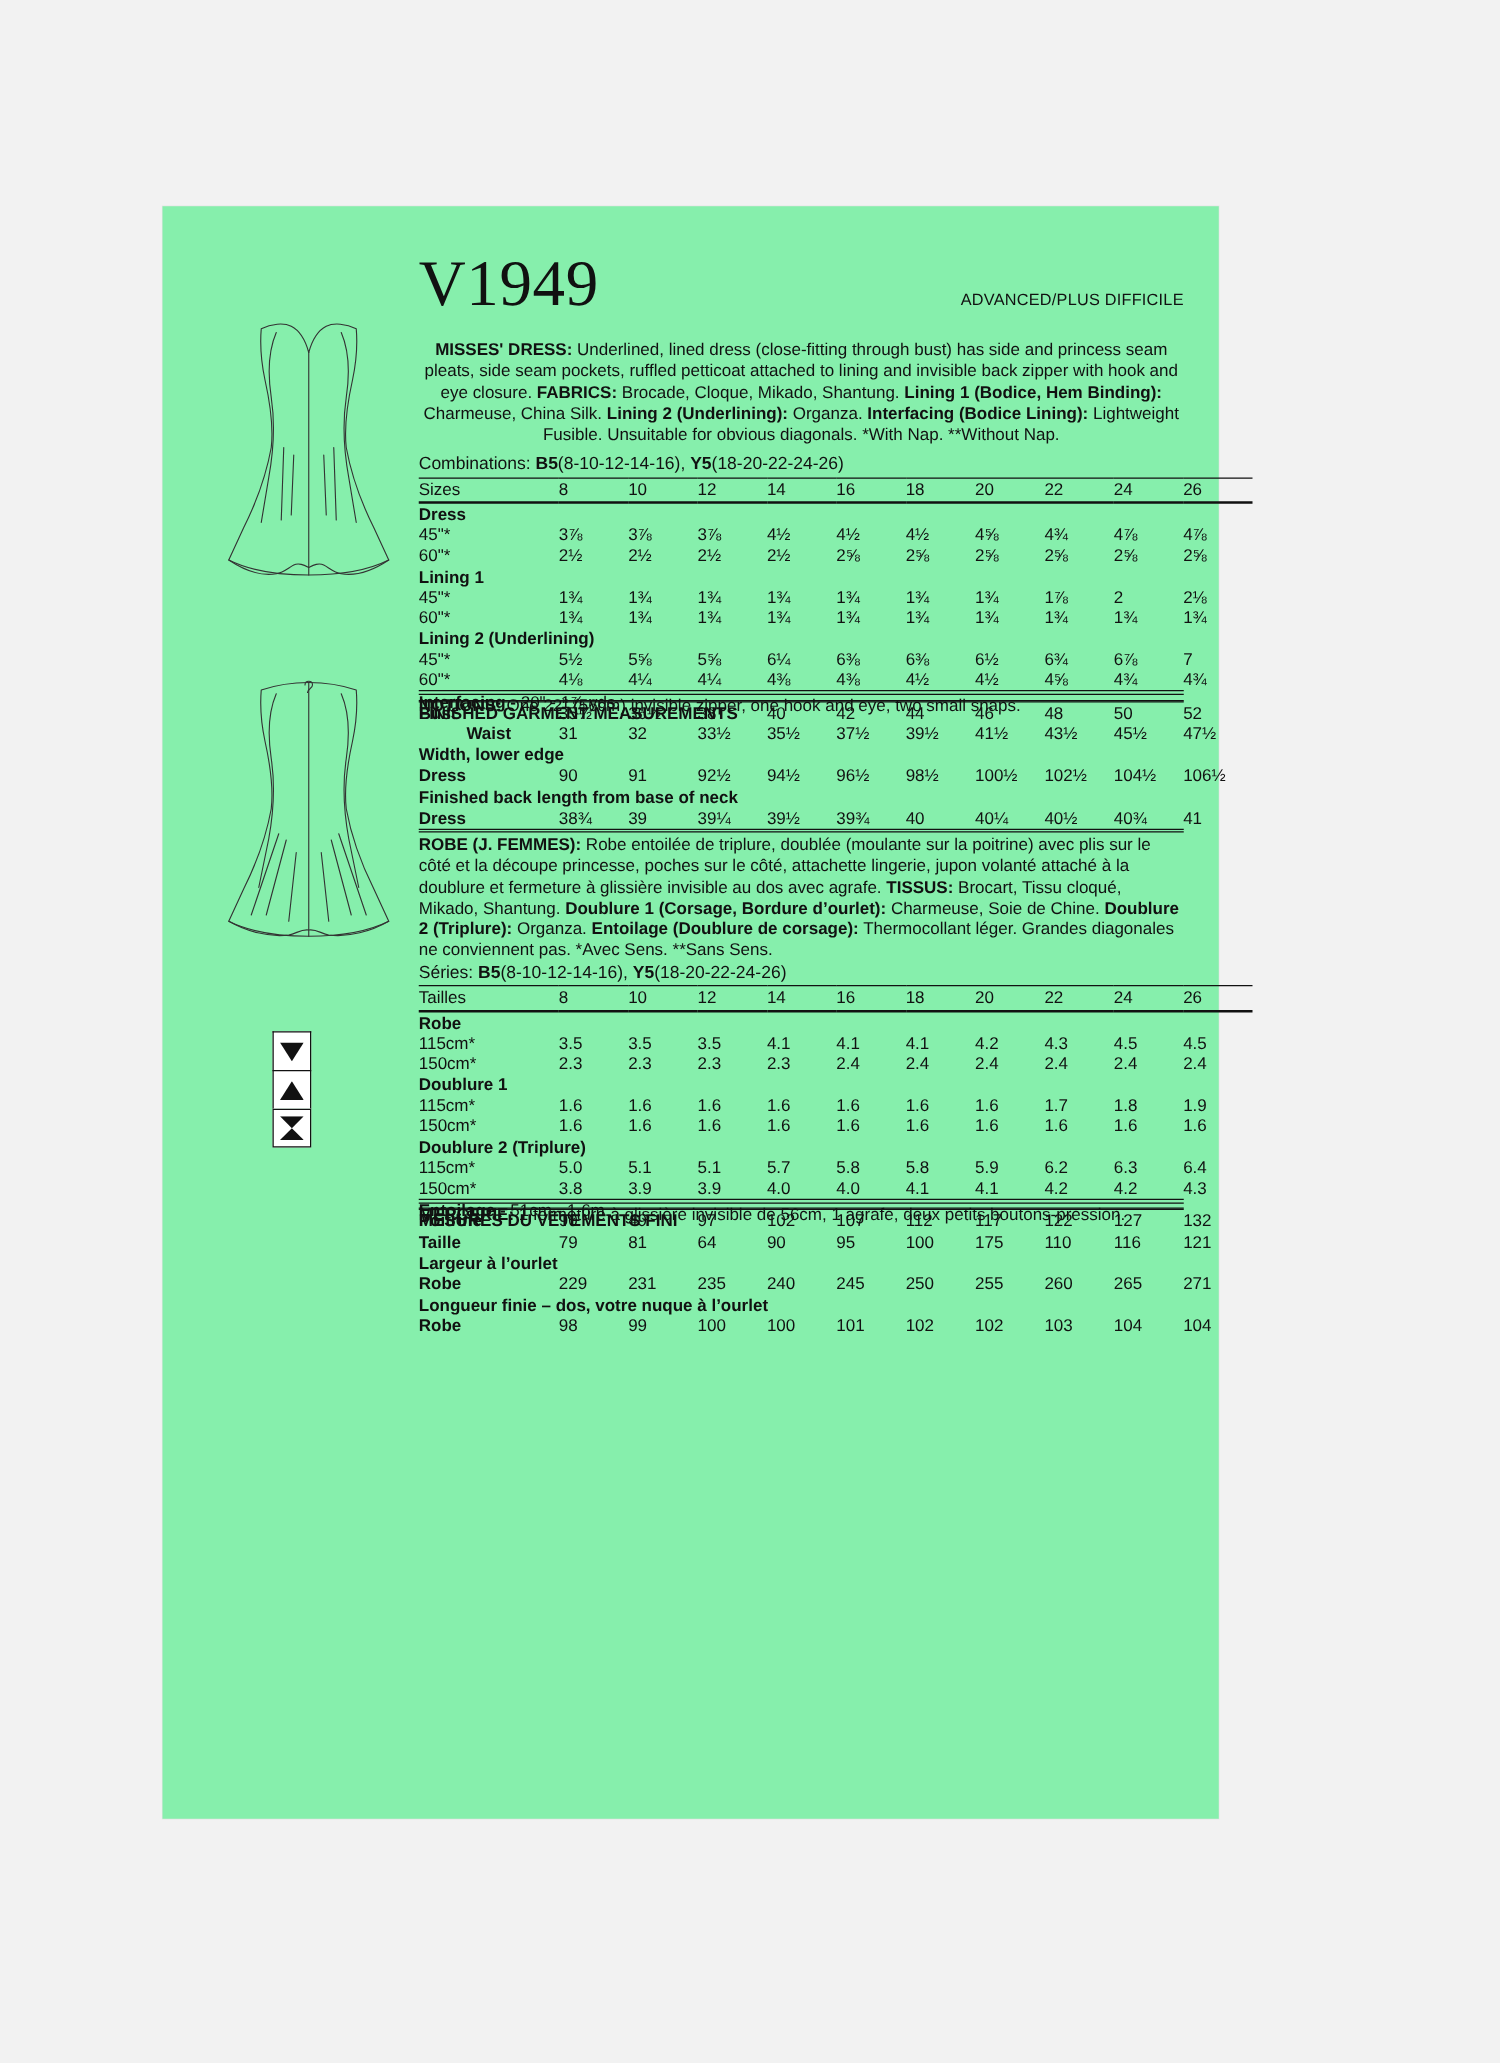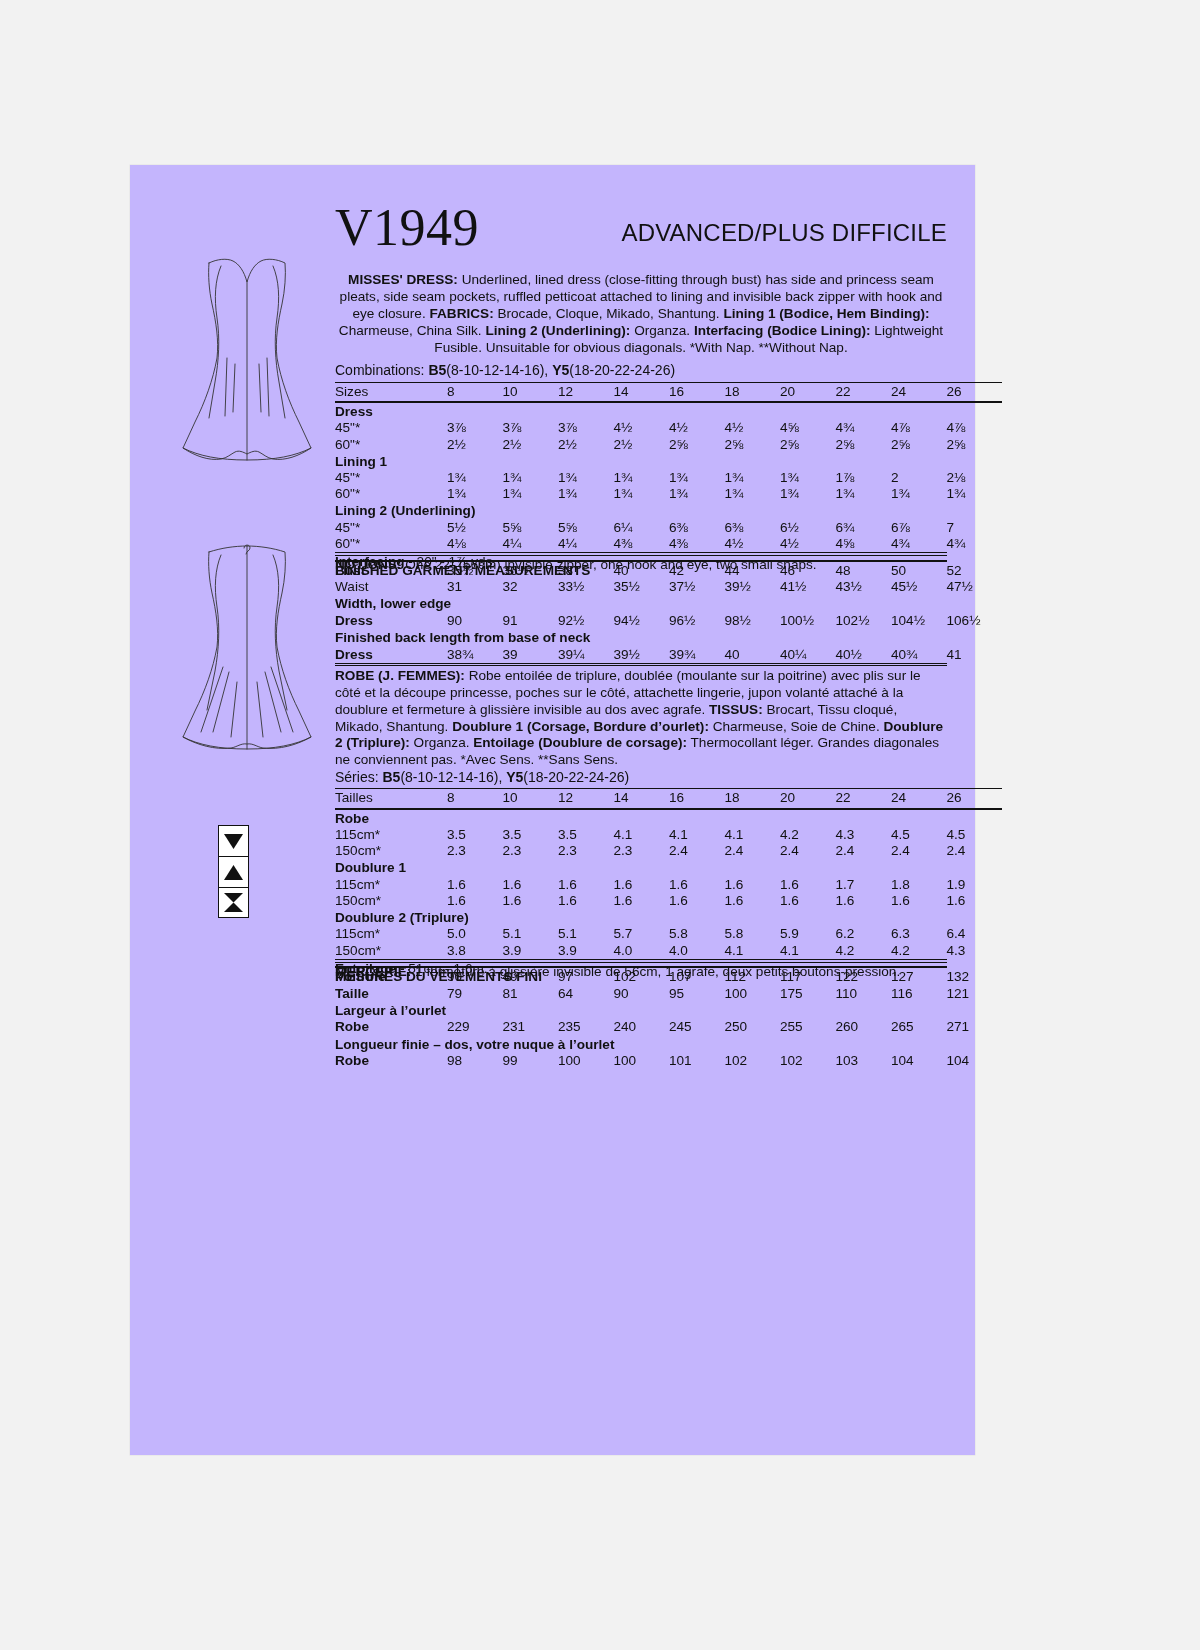--- a/index.html
+++ b/index.html
@@ -12,21 +12,21 @@
     height: 1650px;
     font-family: "Liberation Sans", sans-serif;
     -webkit-font-smoothing: antialiased;
   }
   #page {
     position: absolute;
     left: 130px;
     top: 165px;
     width: 845px;
     height: 1290px;
-    background: #c4b5fd;
+    background: #86efac;
     box-shadow: 0 0 0 0.5px #e2e2e2;
   }
   #page::after{
     content:"";
     position:absolute;
     left:0; top:0; right:0; bottom:0;
     pointer-events:none;
   }
 
   
@@ -72,21 +72,21 @@
     margin-bottom: 20px;
   }
   #patnum {
     font-family: "Liberation Serif", serif;
     font-size: 52px;
     line-height: 0.95;
     letter-spacing: 0.5px;
     font-weight: 400;
   }
   #difficulty {
-    font-size: 24px;
+    font-size: 13px;
     letter-spacing: 0.2px;
     padding-bottom: 5px;
   }
 
   .desc {
     font-size: 13.6px;
     line-height: 1.235;
     text-align: center;
     margin-bottom: 6px;
   }
@@ -364,21 +364,21 @@
             <td class="num">38</td>
             <td class="num">40</td>
             <td class="num">42</td>
             <td class="num">44</td>
             <td class="num">46</td>
             <td class="num">48</td>
             <td class="num">50</td>
             <td class="num">52</td>
           </tr>
           <tr>
-            <td class="lbl" style="font-weight: 400;">Waist</td>
+            <td class="lbl" style="font-weight: 700; text-align: center;">Waist</td>
             <td class="num">31</td>
             <td class="num">32</td>
             <td class="num">33½</td>
             <td class="num">35½</td>
             <td class="num">37½</td>
             <td class="num">39½</td>
             <td class="num">41½</td>
             <td class="num">43½</td>
             <td class="num">45½</td>
             <td class="num">47½</td>

